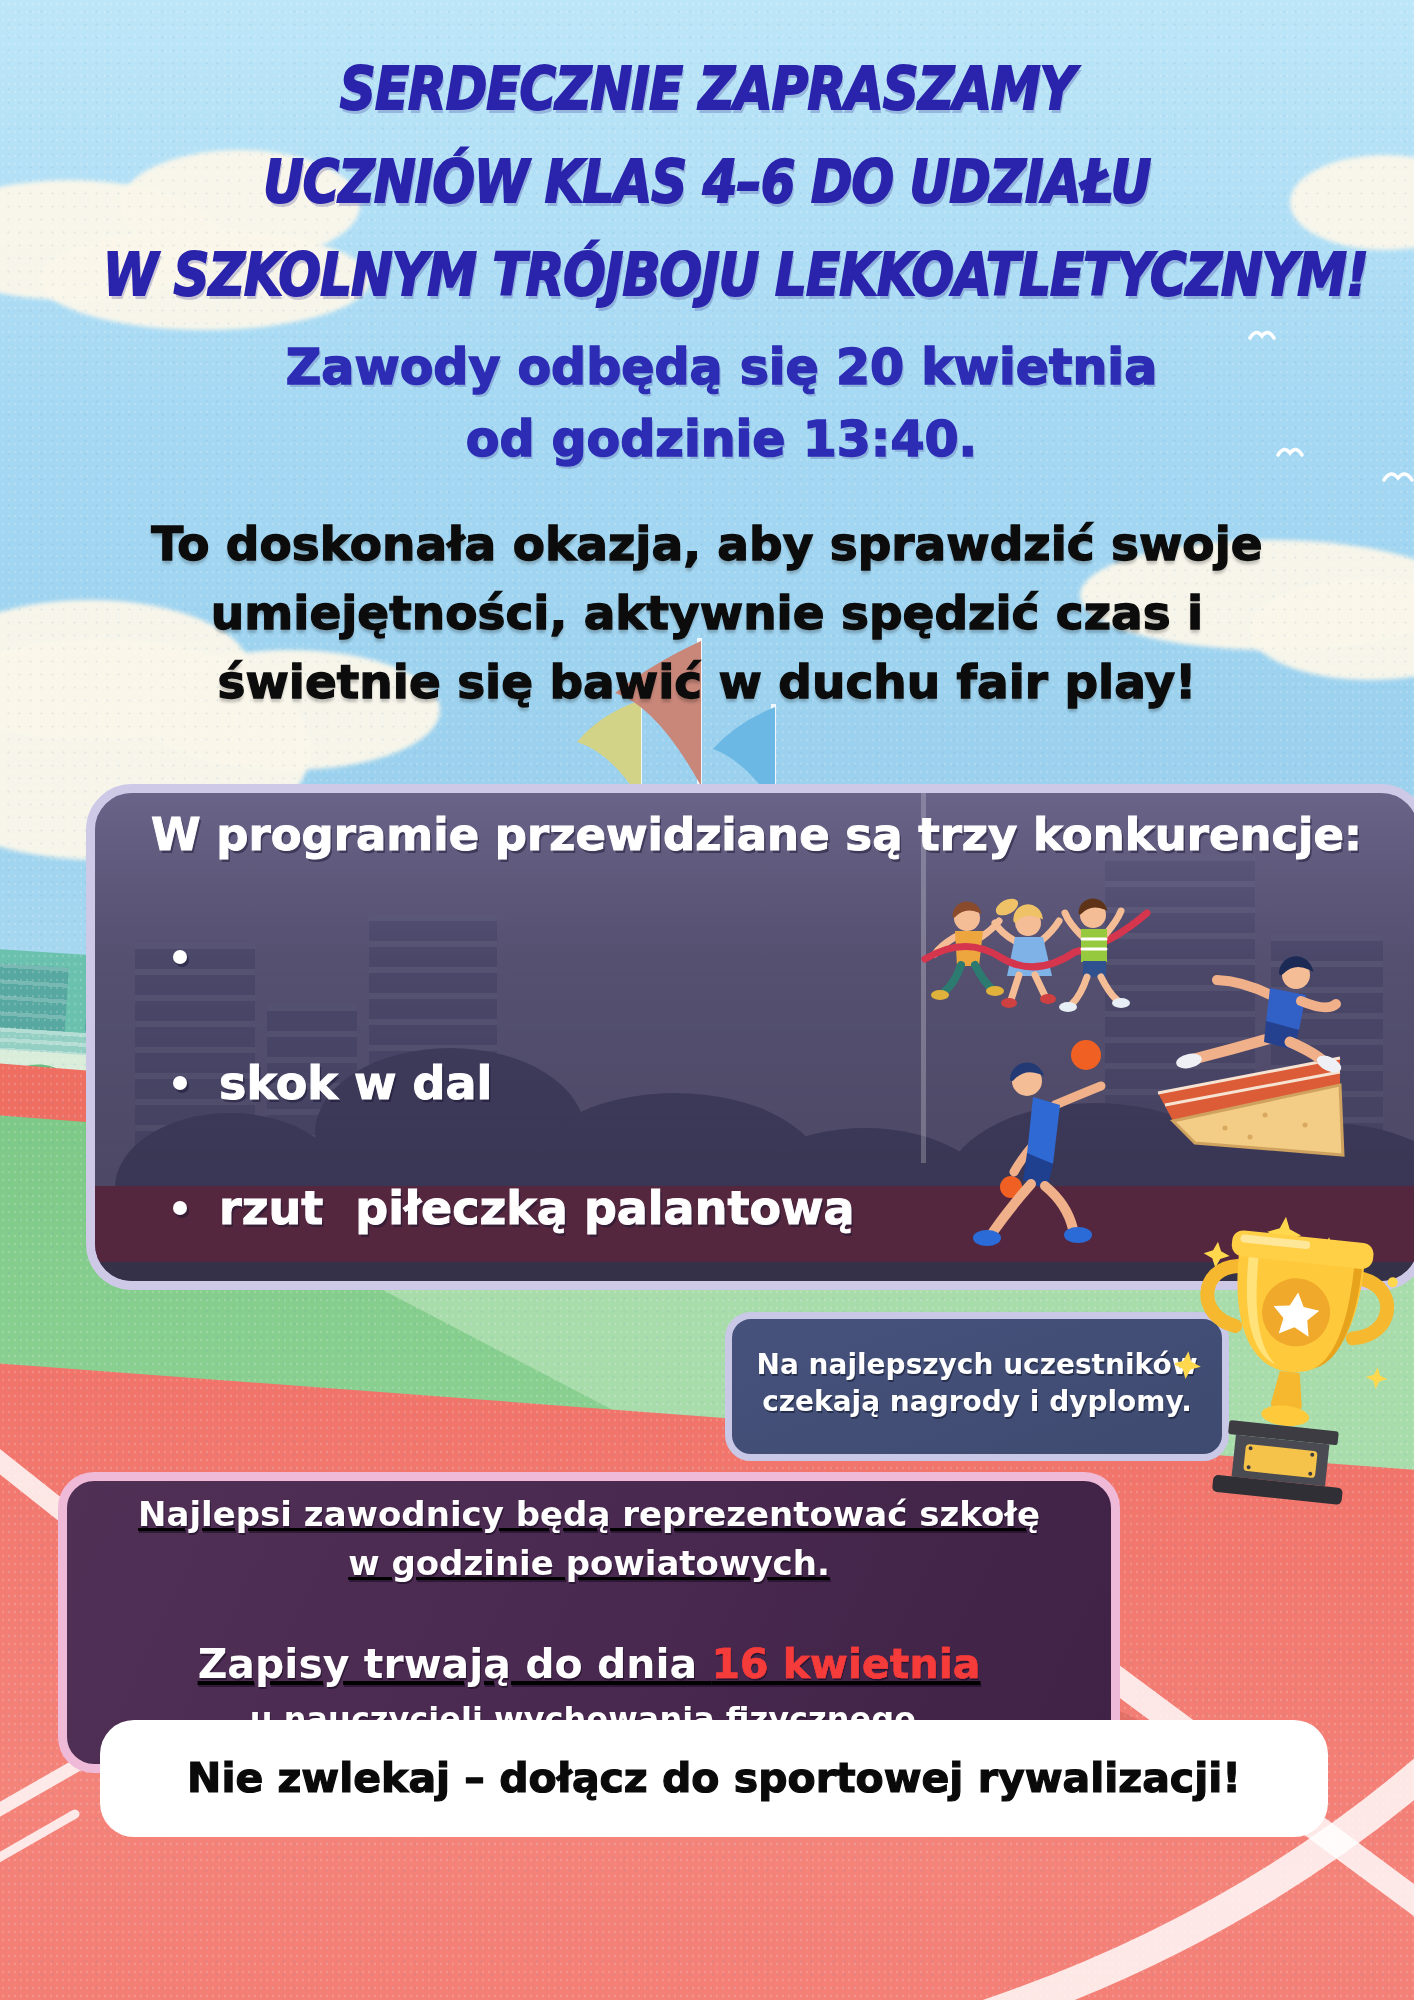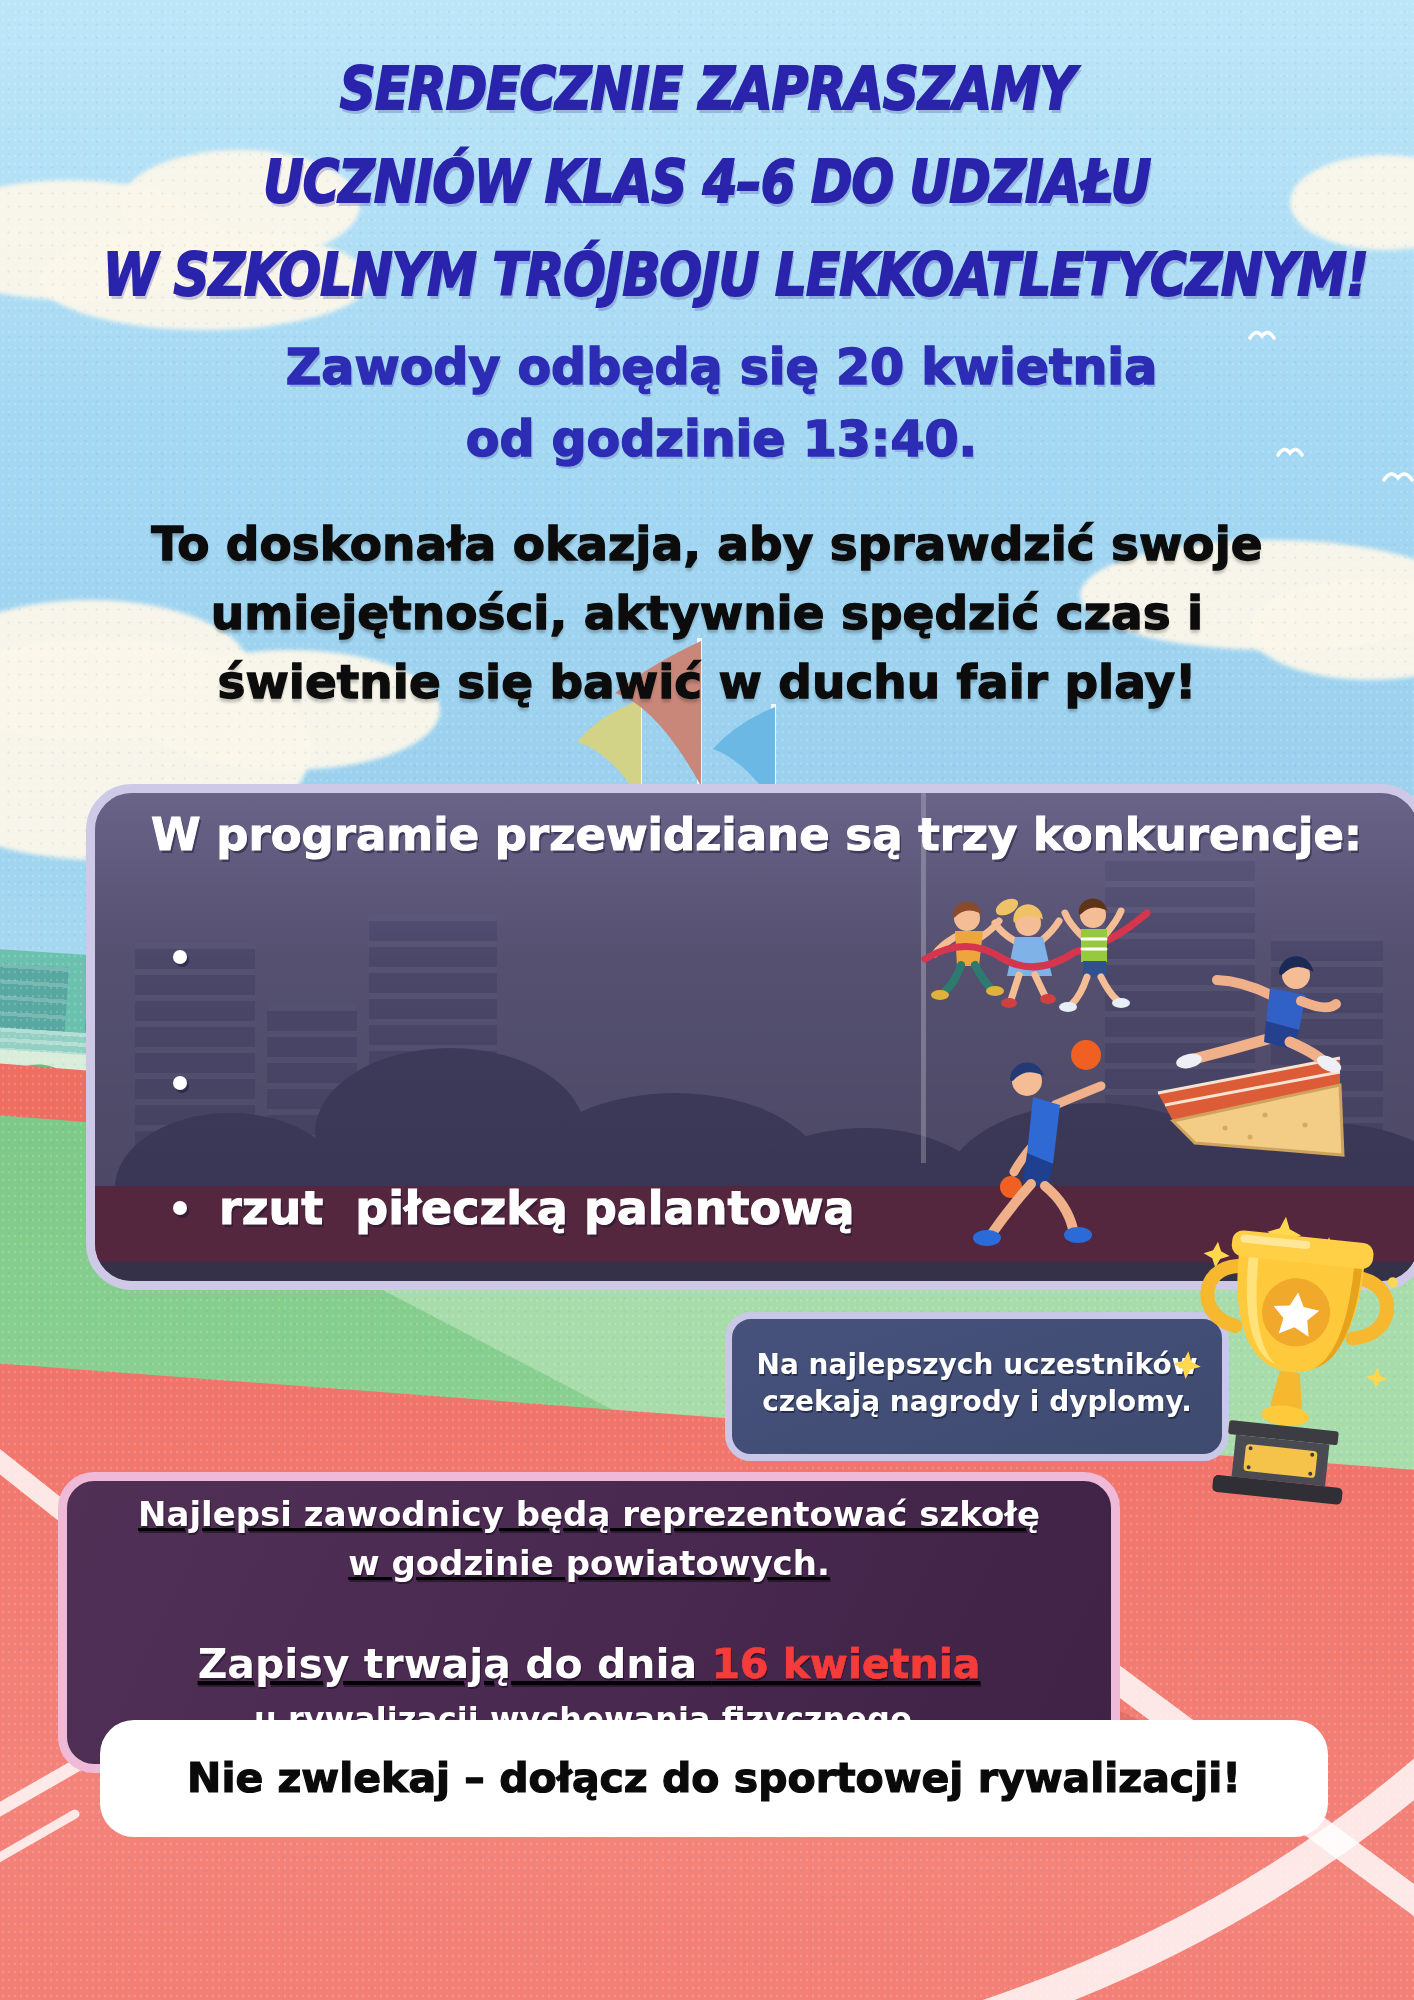--- a/index.html
+++ b/index.html
@@ -202,20 +202,21 @@
       <div class="pb-grad"></div>
     </div>
 
     <div class="pb-heading">W programie przewidziane są trzy konkurencje:</div>
 
     <div class="event" style="top:133px;">
       <span class="dot"></span>
     </div>
     <div class="event" style="top:259px;">
       <span class="dot"></span>
+      <span class="lbl">skok w dal</span>
     </div>
     <div class="event" style="top:384px;">
       <span class="dot"></span>
       <span class="lbl">rzut  piłeczką palantową</span>
     </div>
 
     <svg class="pb-art" viewBox="0 0 530 430">
 
       <g>
         <polygon points="263,240 445,205 445,232 278,268" fill="#dd5c38"></polygon>
@@ -335,20 +336,20 @@
         <circle cx="84" cy="261" r="2"></circle>
         <circle cx="146" cy="261" r="2"></circle>
       </g>
     <rect x="50" y="272" width="130" height="17" rx="5" fill="#2f2f35"></rect>
   </svg>
 
   <div class="signup-box">
     <div class="l12">Najlepsi zawodnicy będą reprezentować szkołę</div>
     <div class="l12">w godzinie powiatowych.</div>
     <div class="l3"><span>Zapisy trwają do dnia </span><span class="hl">16 kwietnia</span></div>
-    <div class="l4">u rywalizacji wychowania fizycznego.</div>
+    <div class="l4">u nauczycieli wychowania fizycznego.</div>
   </div>
 
   <div class="footer-box">
     <div class="cta">Nie zwlekaj – dołącz do sportowej rywalizacji!</div>
   </div>
 
 </div>
 
 </body></html>

